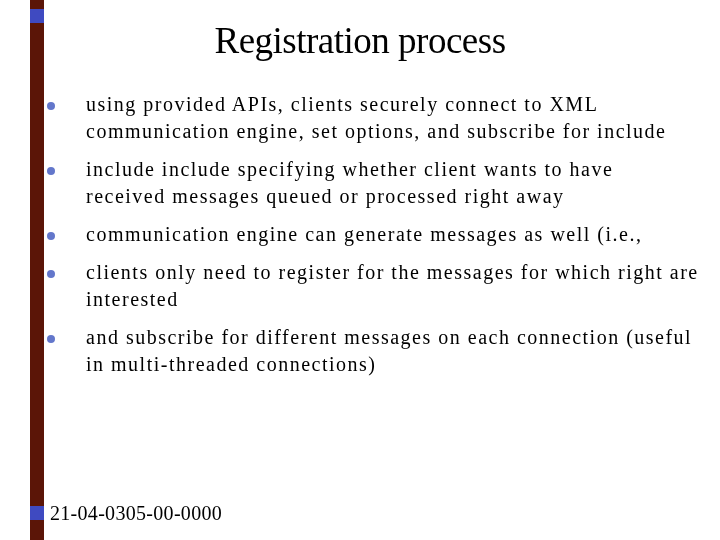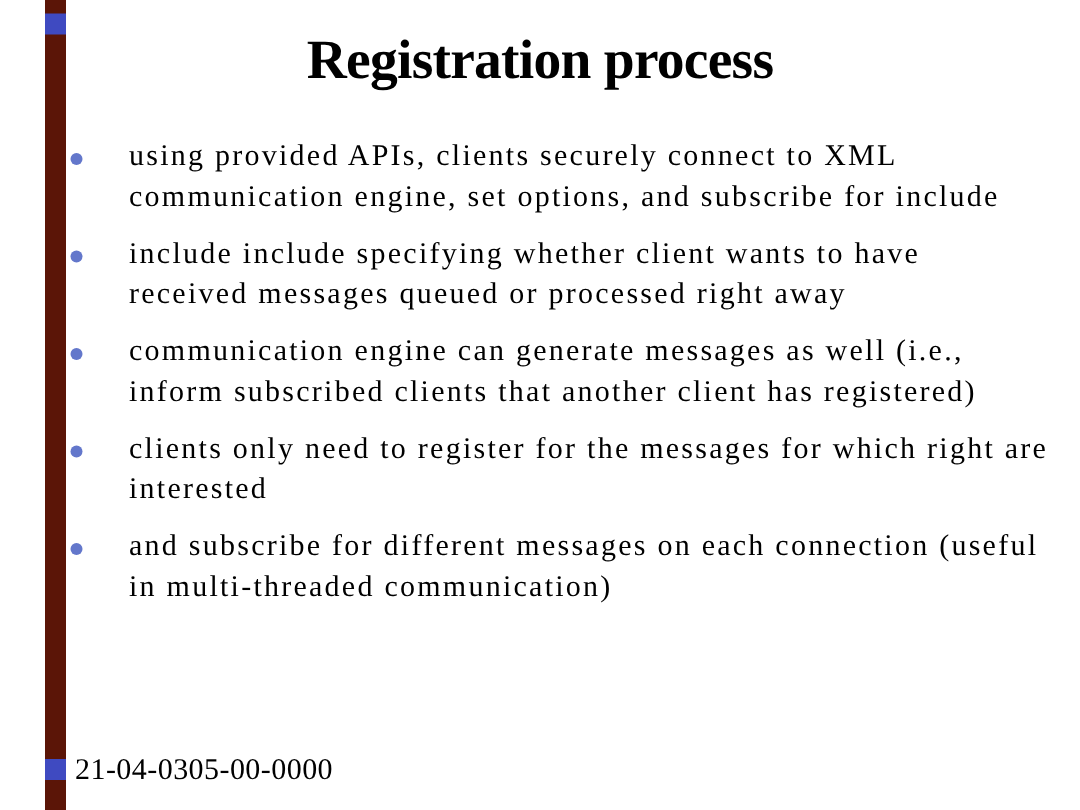--- a/index.html
+++ b/index.html
@@ -38,21 +38,21 @@
   
   .title {
     position: absolute;
     top: 21px;
     left: 0;
     width: 720px;
     margin: 0;
     text-align: center;
     font-size: 37px;
     line-height: 40px;
-    font-weight: bold;
+    font-weight: normal;
     letter-spacing: -0.5px;
     white-space: nowrap;
   }
 
   
   .bullets {
     position: absolute;
     top: 91px;
     left: 0;
     width: 700px;
@@ -111,29 +111,28 @@
       <div class="bullet-line">communication engine, set options, and subscribe for include</div>
     </li>
     <li>
       <span class="dot"></span>
       <div class="bullet-line">include include specifying whether client wants to have</div>
       <div class="bullet-line">received messages queued or processed right away</div>
     </li>
     <li>
       <span class="dot"></span>
       <div class="bullet-line">communication engine can generate messages as well (i.e.,</div>
-      <div class="bullet-line">inform subscribed clients that another client has registered)</div>
     </li>
     <li>
       <span class="dot"></span>
       <div class="bullet-line">clients only need to register for the messages for which right are</div>
       <div class="bullet-line">interested</div>
     </li>
     <li>
       <span class="dot"></span>
       <div class="bullet-line">and subscribe for different messages on each connection (useful</div>
-      <div class="bullet-line">in multi-threaded communication)</div>
+      <div class="bullet-line">in multi-threaded connections)</div>
     </li>
   </ul>
 
   <div class="footer">21-04-0305-00-0000</div>
 
 </div>
 
 </body></html>

